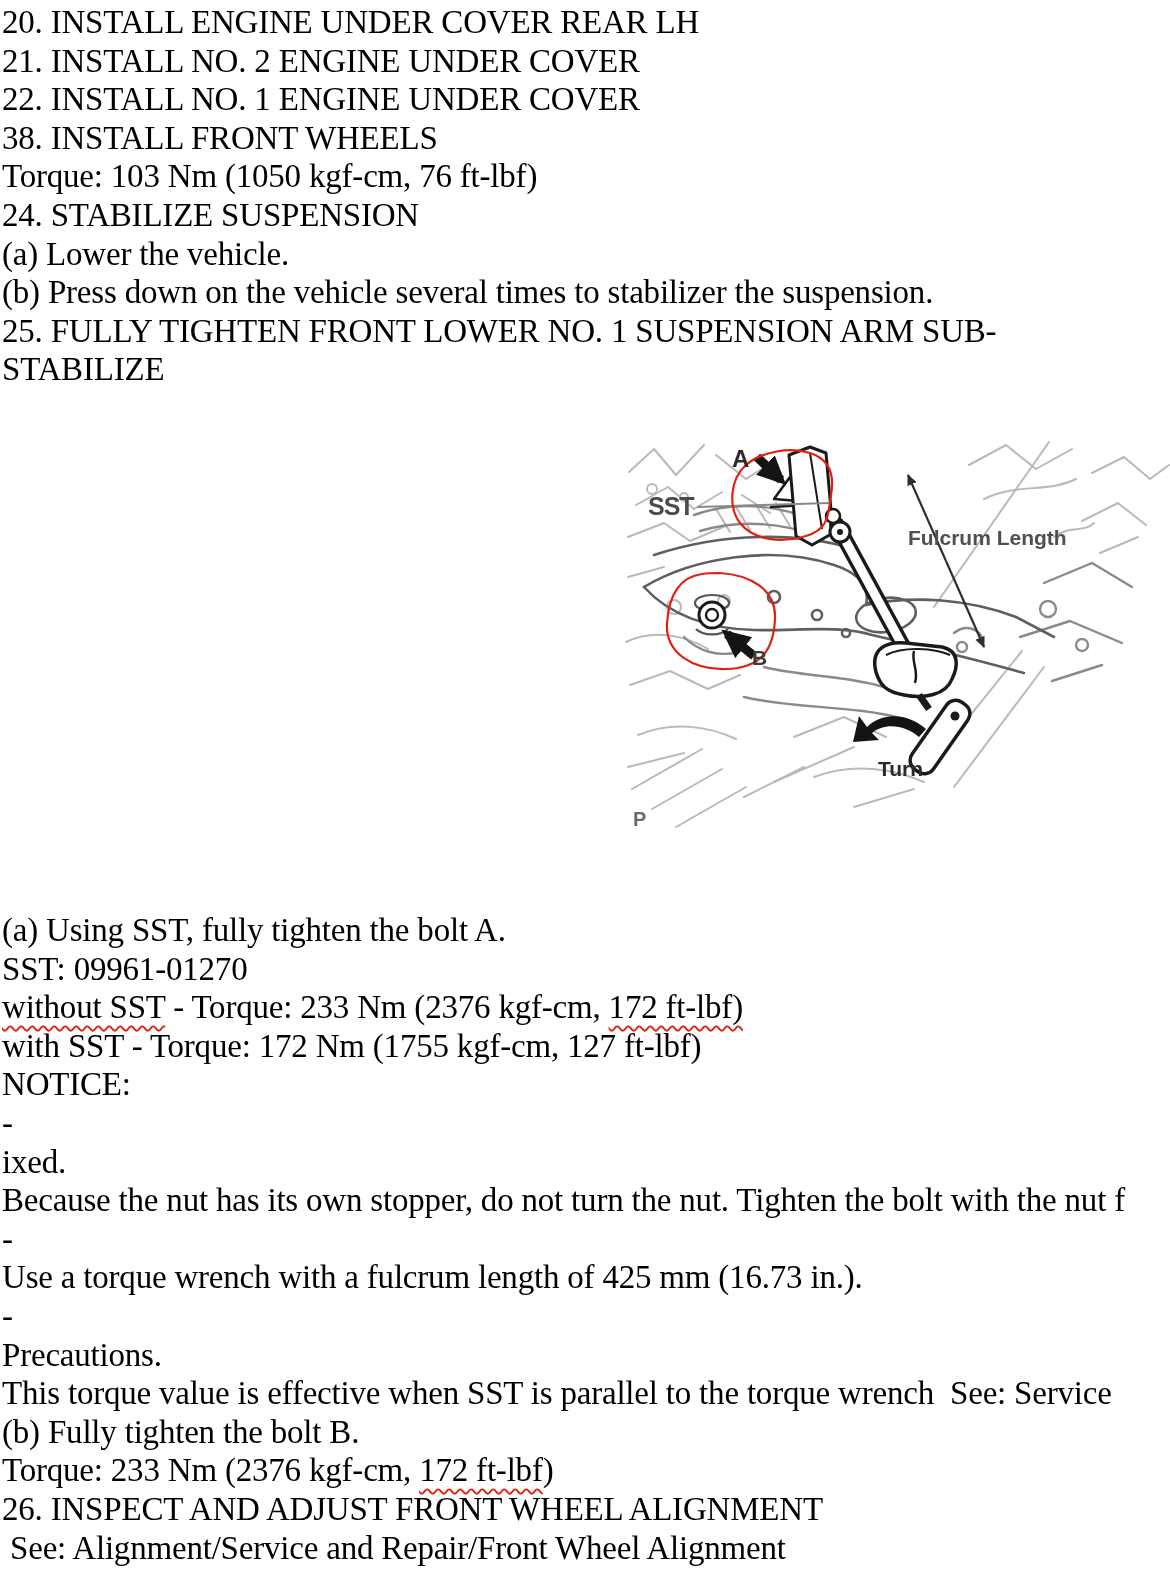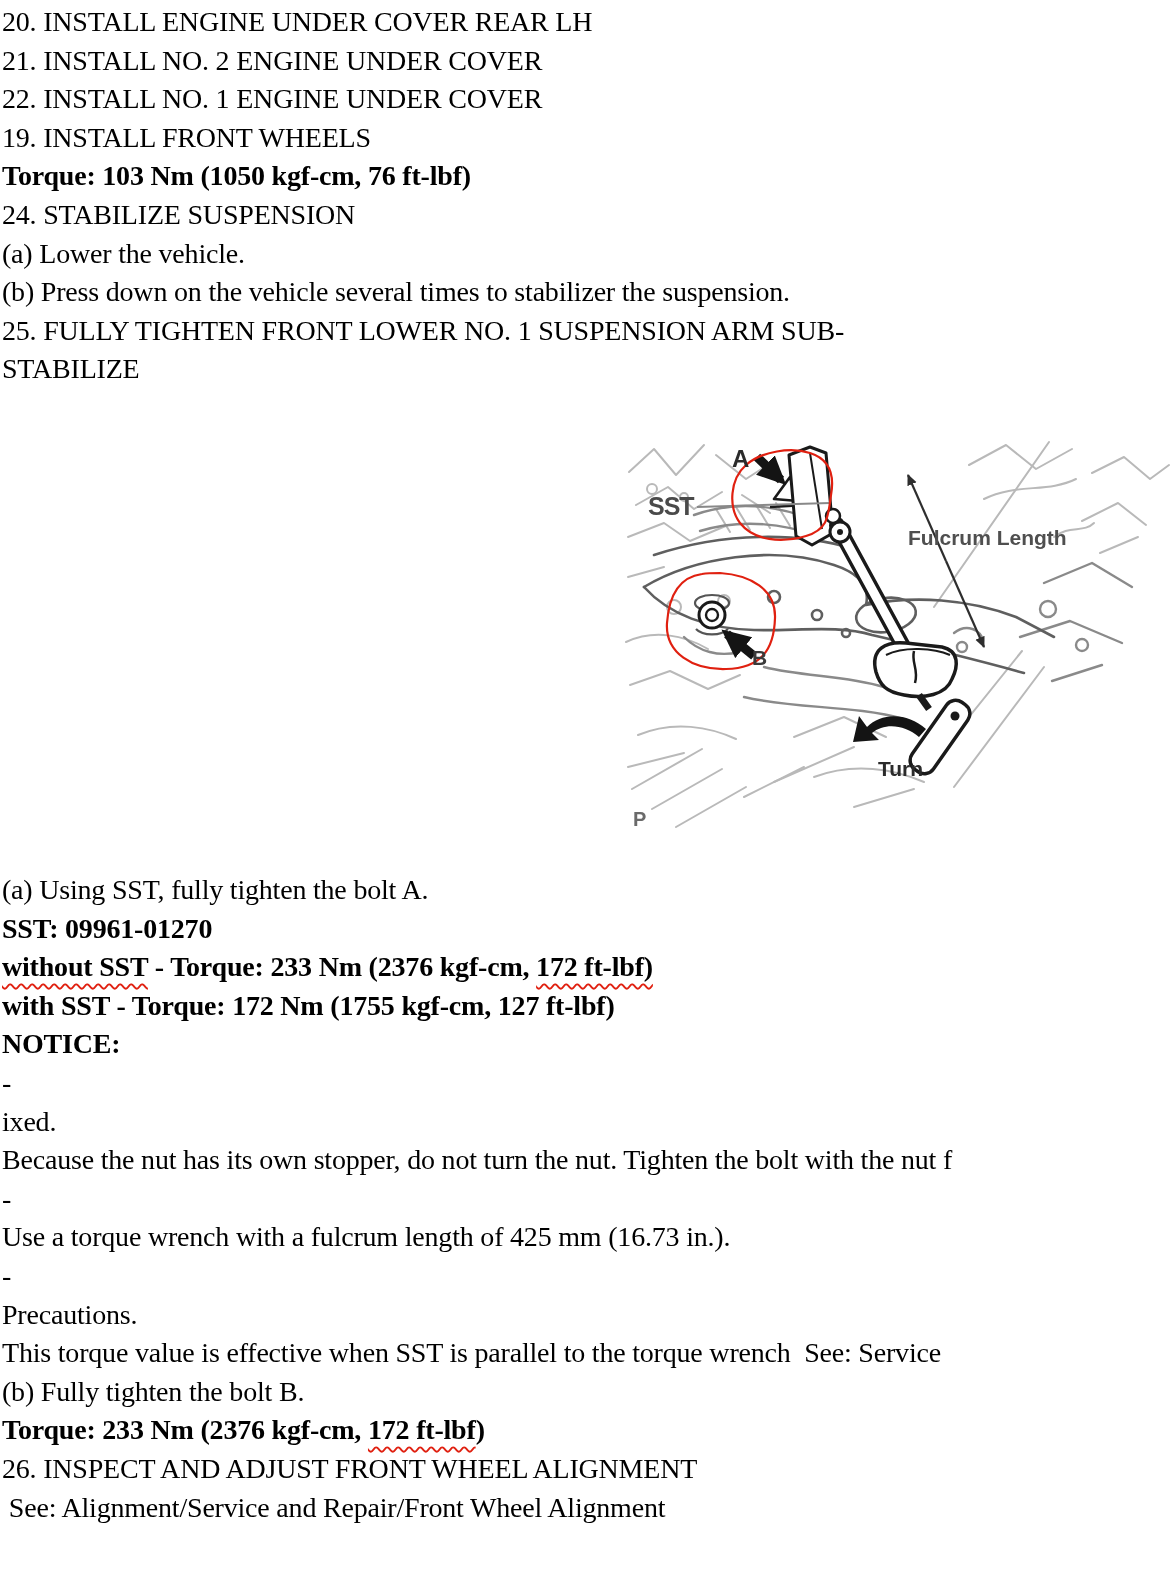--- a/index.html
+++ b/index.html
@@ -9,28 +9,28 @@
   body {
     width: 1170px; height: 1572px;
     position: relative;
     overflow: hidden;
     font-family: "Liberation Serif", "DejaVu Serif", serif;
     color: #000;
   }
   .textblock {
     position: absolute;
     left: 2px;
-    font-size: 28px;
+    font-size: 33px;
     line-height: 38.6px;
     letter-spacing: -0.2px;
   }
   .textblock-top { top: 3px; }
-  .textblock-bottom { top: 871px; }
+  .textblock-bottom { top: 911px; }
   .line { white-space: pre; }
-  .line.bold { font-weight: bold; }
+  .line.bold { font-weight: normal; }
   .red-underline {
     text-decoration-line: underline;
     text-decoration-style: wavy;
     text-decoration-thickness: 2px;
     text-underline-offset: 7px;
     text-decoration-skip-ink: none;
   }
   .figure {
     position: absolute;
     left: 624px; top: 437px;
@@ -39,21 +39,21 @@
   .figure svg { display: block; }
   .fig-label { font-family: "Liberation Sans", "DejaVu Sans", sans-serif; }
 </style>
 </head>
 <body>
 
 <div class="textblock textblock-top" id="top-block">
     <div class="line"><span>20. INSTALL ENGINE UNDER COVER REAR LH</span></div>
     <div class="line"><span>21. INSTALL NO. 2 ENGINE UNDER COVER</span></div>
     <div class="line"><span>22. INSTALL NO. 1 ENGINE UNDER COVER</span></div>
-    <div class="line"><span>19. INSTALL FRONT WHEELS</span></div>
+    <div class="line"><span>38. INSTALL FRONT WHEELS</span></div>
     <div class="line bold"><span>Torque: 103 Nm (1050 kgf-cm, 76 ft-lbf)</span></div>
     <div class="line"><span>24. STABILIZE SUSPENSION</span></div>
     <div class="line"><span>(a) Lower the vehicle.</span></div>
     <div class="line"><span>(b) Press down on the vehicle several times to stabilizer the suspension.</span></div>
     <div class="line"><span>25. FULLY TIGHTEN FRONT LOWER NO. 1 SUSPENSION ARM SUB-</span></div>
     <div class="line"><span>STABILIZE</span></div>
   </div>
 
 <div class="figure">
   <svg width="548" height="402" viewBox="0 0 548 402">

